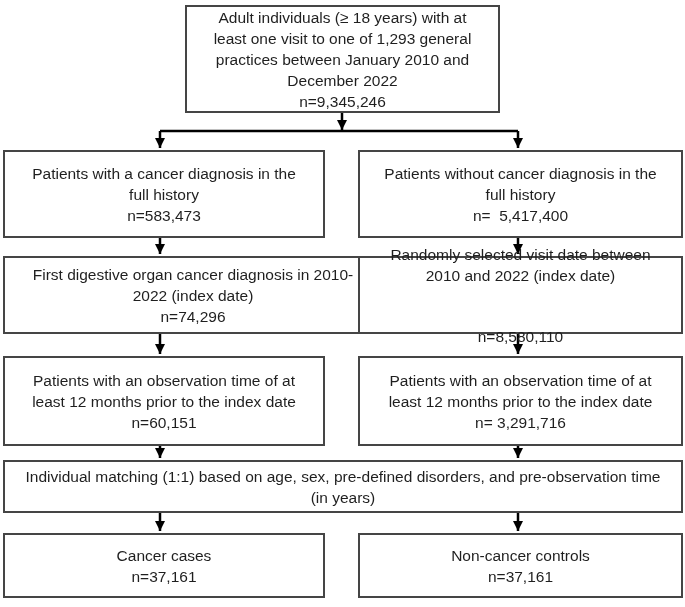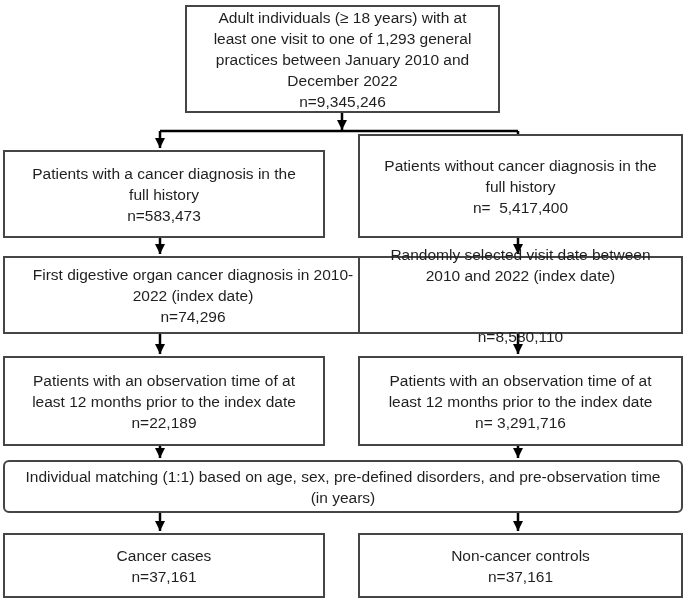--- a/index.html
+++ b/index.html
@@ -41,26 +41,26 @@
   .fbox .n {
     white-space: pre-wrap;
     display: block;
   }
   .fbox .txt {
     display: block;
   }
   
   .box-top       { left: 185px; top: 5px;   width: 315px; height: 108px; }
   .box-l2        { left: 3px;   top: 150px; width: 322px; height: 88px; }
-  .box-r2        { left: 358px; top: 134px; width: 325px; height: 104px; justify-content: center; }
+  .box-r2        { left: 358px; top: 150px; width: 325px; height: 88px; justify-content: center; }
   .box-l3        { left: 3px;   top: 256px; width: 380px; height: 78px; }
   .box-r3        { left: 358px; top: 256px; width: 325px; height: 78px; gap: 40px; }
   .box-l4        { left: 3px;   top: 356px; width: 322px; height: 90px; }
   .box-r4        { left: 358px; top: 356px; width: 325px; height: 90px; }
-  .box-matching  { left: 3px;   top: 460px; width: 680px; height: 53px; border-radius: 6px; }
+  .box-matching  { left: 3px;   top: 460px; width: 680px; height: 53px; }
   .box-bl        { left: 3px;   top: 533px; width: 322px; height: 65px; }
   .box-br        { left: 358px; top: 533px; width: 325px; height: 65px; }
 </style>
 </head>
 <body>
 
 <div class="canvas">
 
   <svg class="arrows-layer" width="685" height="607" viewBox="0 0 685 607" aria-hidden="true">
     <defs>
@@ -111,21 +111,21 @@
     <span class="txt">First digestive organ cancer diagnosis in 2010-2022 (index date)</span>
     <span class="n">n=74,296</span>
   </div>
   <div class="fbox box-r3">
     <span class="txt">Randomly selected visit date between 2010 and 2022 (index date)</span>
     <span class="n">n=8,580,110</span>
   </div>
 
   <div class="fbox box-l4">
     <span class="txt">Patients with an observation time of at least 12 months prior to the index date</span>
-    <span class="n">n=22,189</span>
+    <span class="n">n=60,151</span>
   </div>
   <div class="fbox box-r4">
     <span class="txt">Patients with an observation time of at least 12 months prior to the index date</span>
     <span class="n">n= 3,291,716</span>
   </div>
 
   <div class="fbox box-matching">
     <span class="txt">Individual matching (1:1) based on age, sex, pre-defined disorders, and pre-observation time (in years)</span>
   </div>
 

